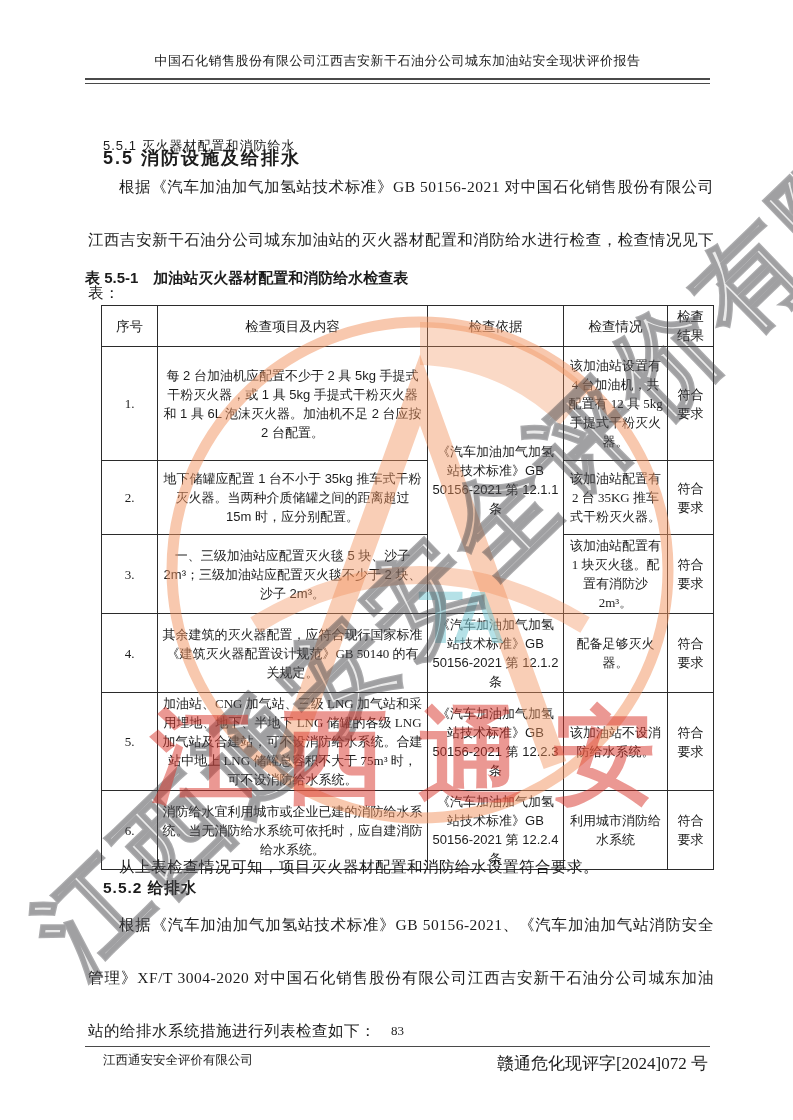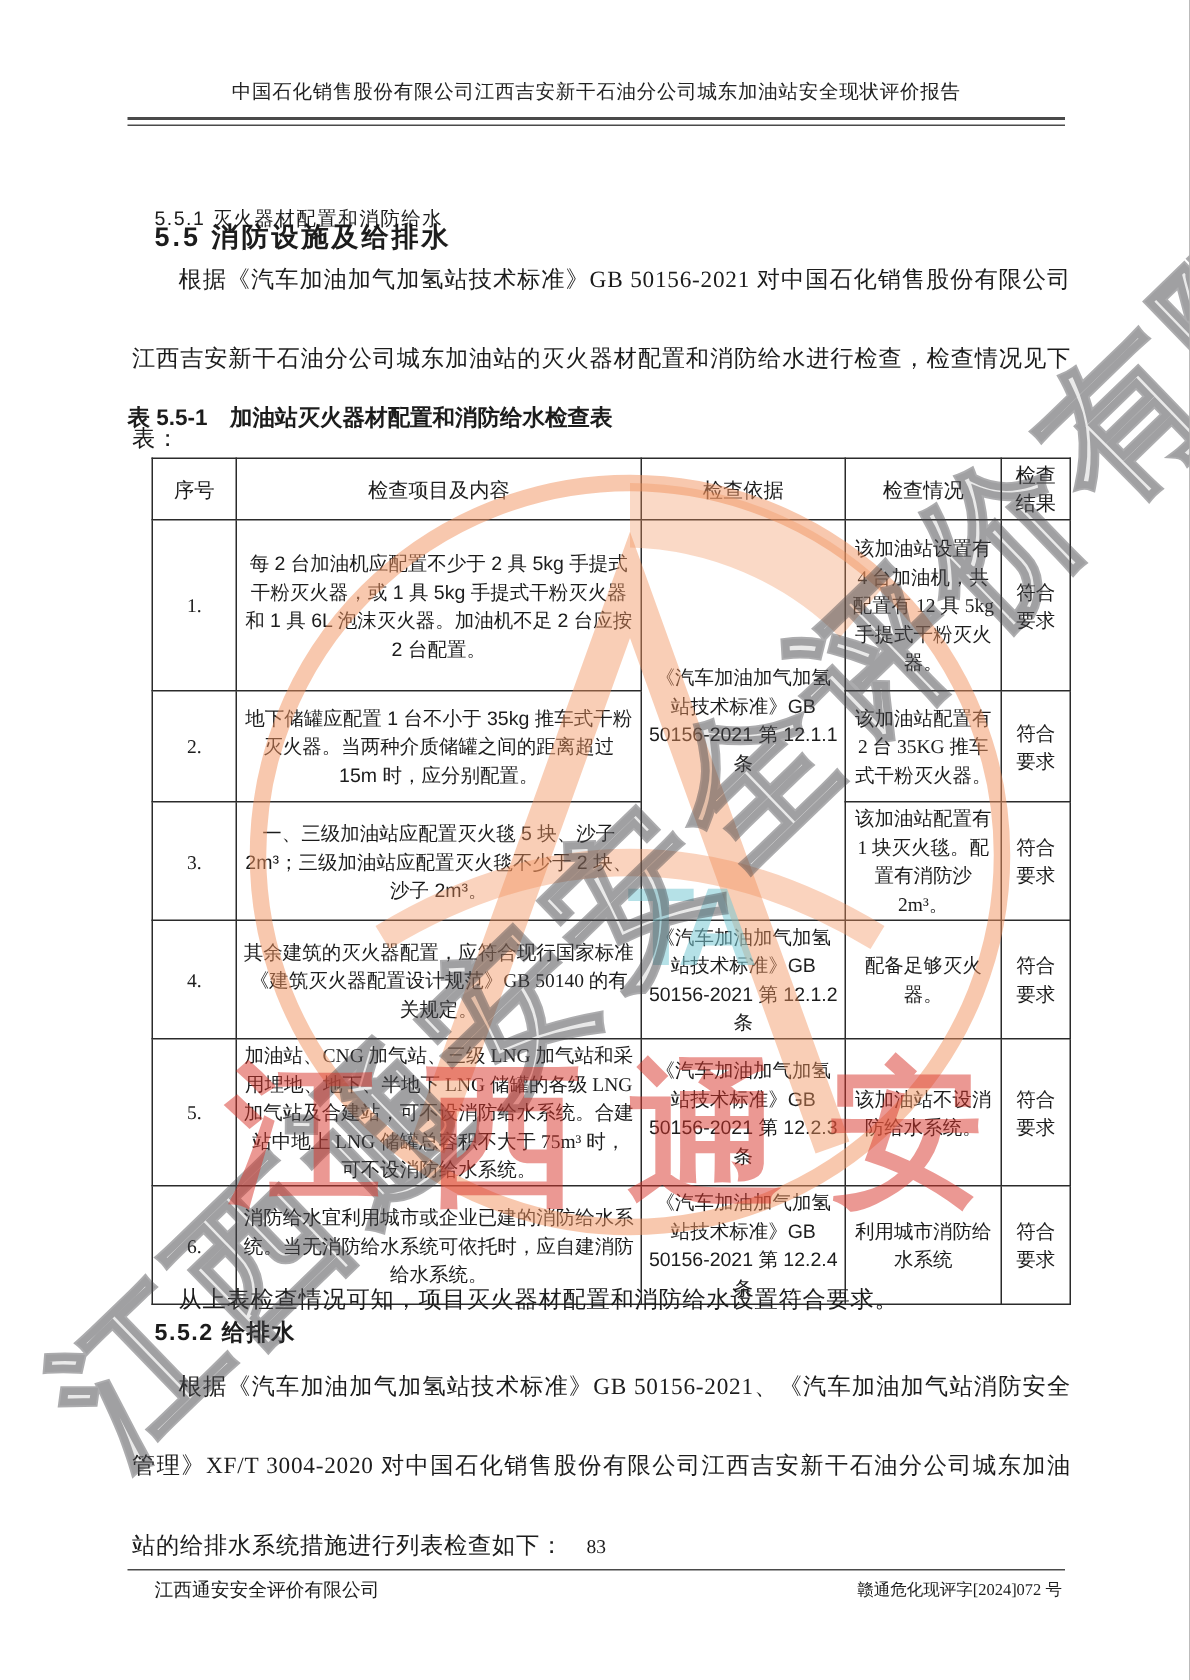--- a/index.html
+++ b/index.html
@@ -32,21 +32,21 @@
     table-layout:fixed;font-size:13px;background:transparent;padding-left:12px;}
   .tbl th,.tbl td{border:1px solid #2b2b2b;text-align:center;vertical-align:middle;
     padding:1px 4px;line-height:19px;font-weight:normal;}
   .tbl th{font-size:13.5px;}
   .c0{width:56px}.c1{width:270px}.c2{width:136px}.c3{width:104px}.c4{width:46px}
   .cell-bold{font-family:"Liberation Sans","DejaVu Sans",sans-serif;font-weight:bold;}
   
   .page-num{position:absolute;top:1023px;left:85px;width:625px;text-align:center;font-size:13px;}
   .footer-rule{position:absolute;top:1046px;left:85px;width:625px;border-top:1.5px solid #4a4a4a;}
   .footer-left{position:absolute;top:1052px;left:103px;font-size:12.5px;}
-  .footer-right{position:absolute;top:1052px;right:85px;font-size:11px;}
+  .footer-right{position:absolute;top:1052px;right:85px;font-size:17px;}
   
   .wm{position:absolute;inset:0;pointer-events:none;z-index:3;}
   .wm-logo{position:absolute;left:135px;top:295px;}
   .wm-ta{position:absolute;left:383px;top:575px;font-size:74px;font-weight:bold;
     font-family:"Liberation Sans","DejaVu Sans",sans-serif;color:rgba(120,200,212,.55);
     letter-spacing:-6px;margin-left:35px;}
   .wm-diag{position:absolute;left:55px;top:880px;transform:rotate(-44deg);
     transform-origin:0 50%;white-space:nowrap;font-size:106px;font-weight:bold;
     font-family:"Liberation Sans","DejaVu Sans",sans-serif;letter-spacing:8px;
     color:rgba(70,70,75,.12);-webkit-text-stroke:2.5px rgba(70,70,75,.45);}

